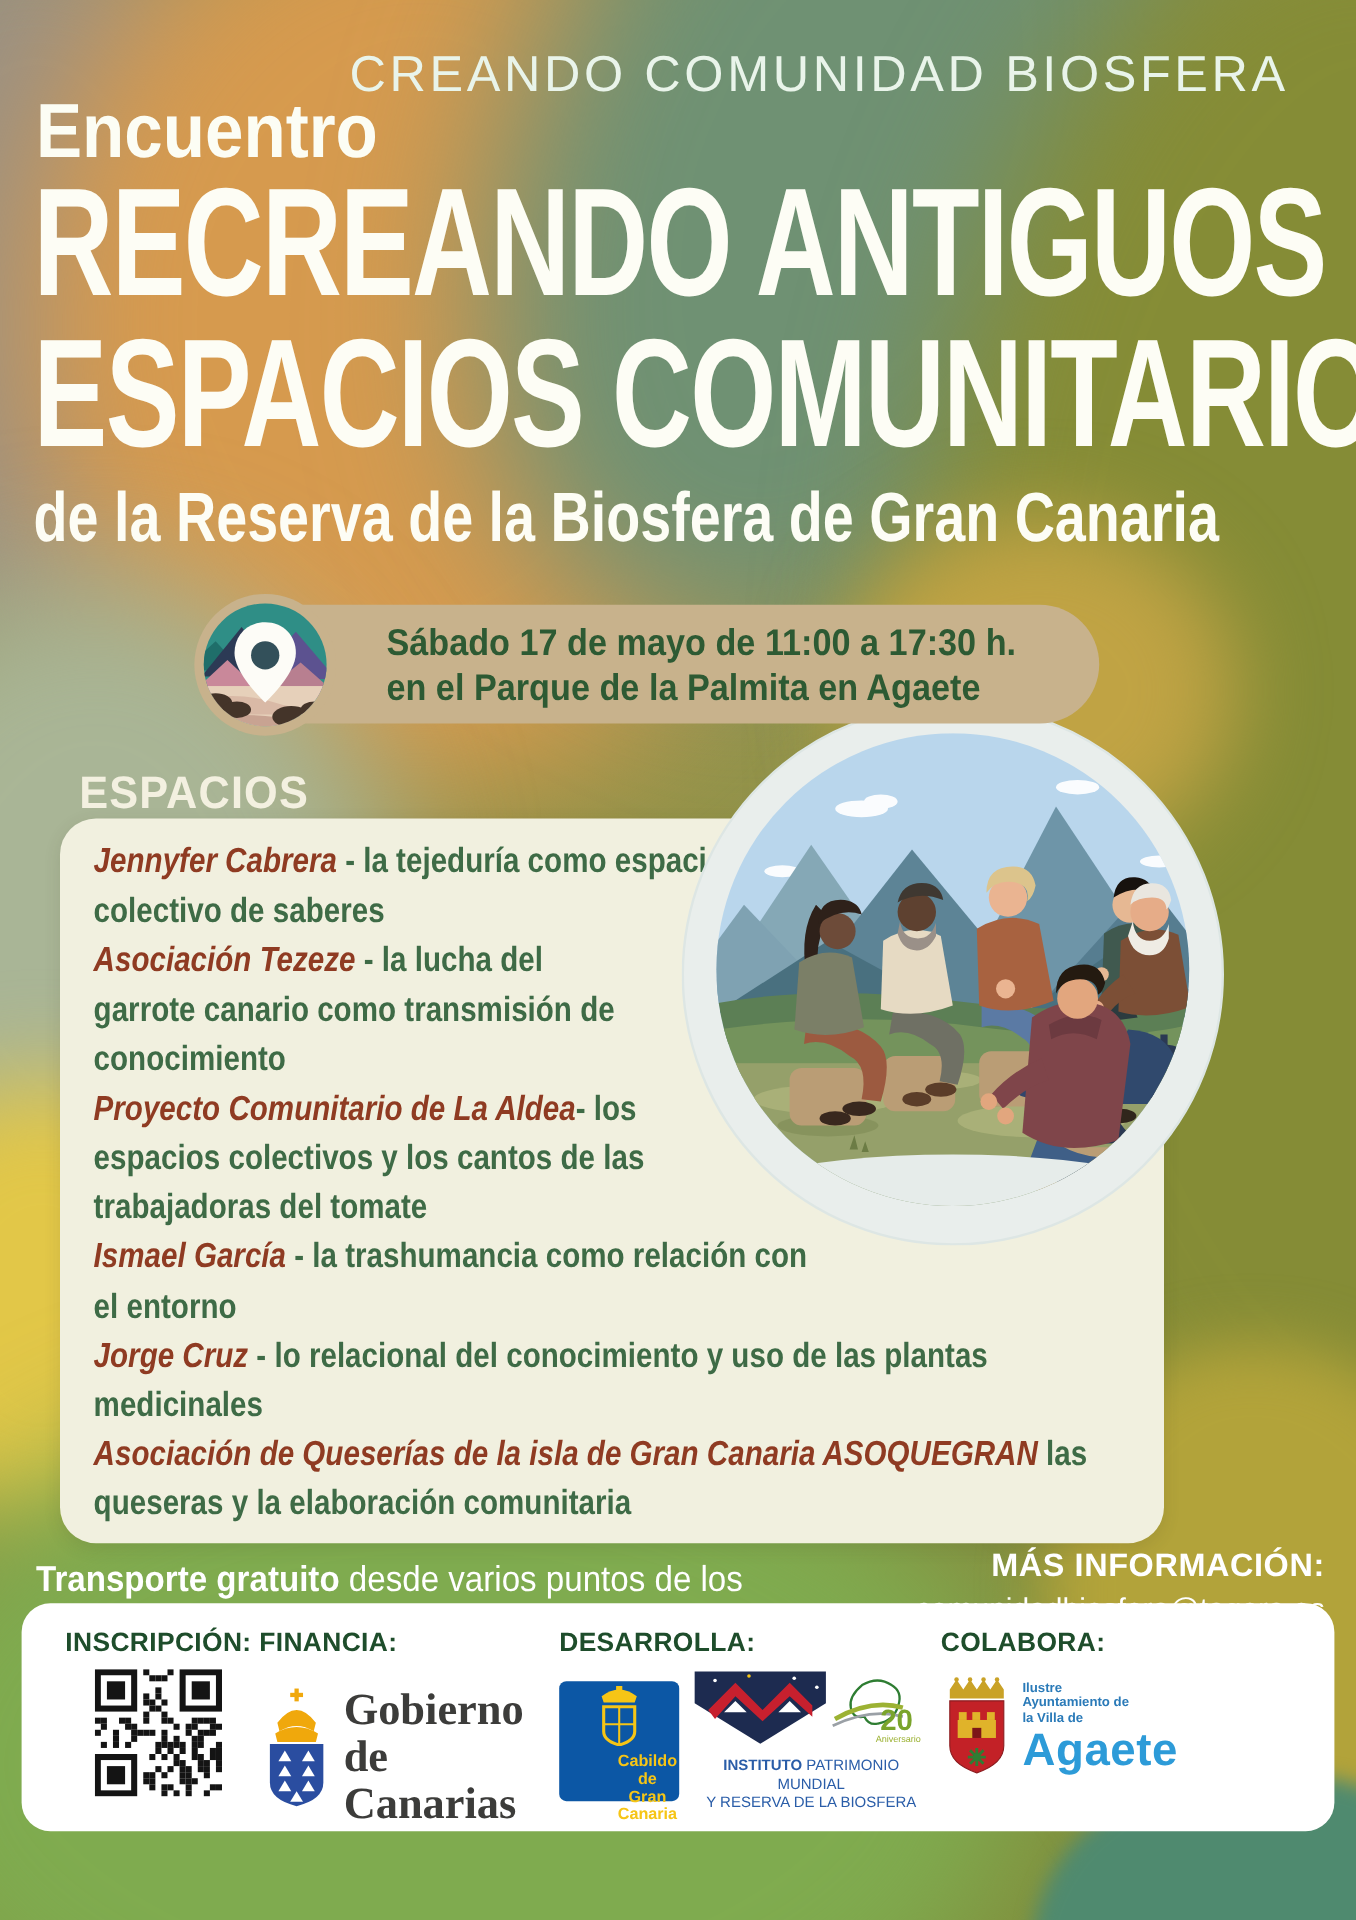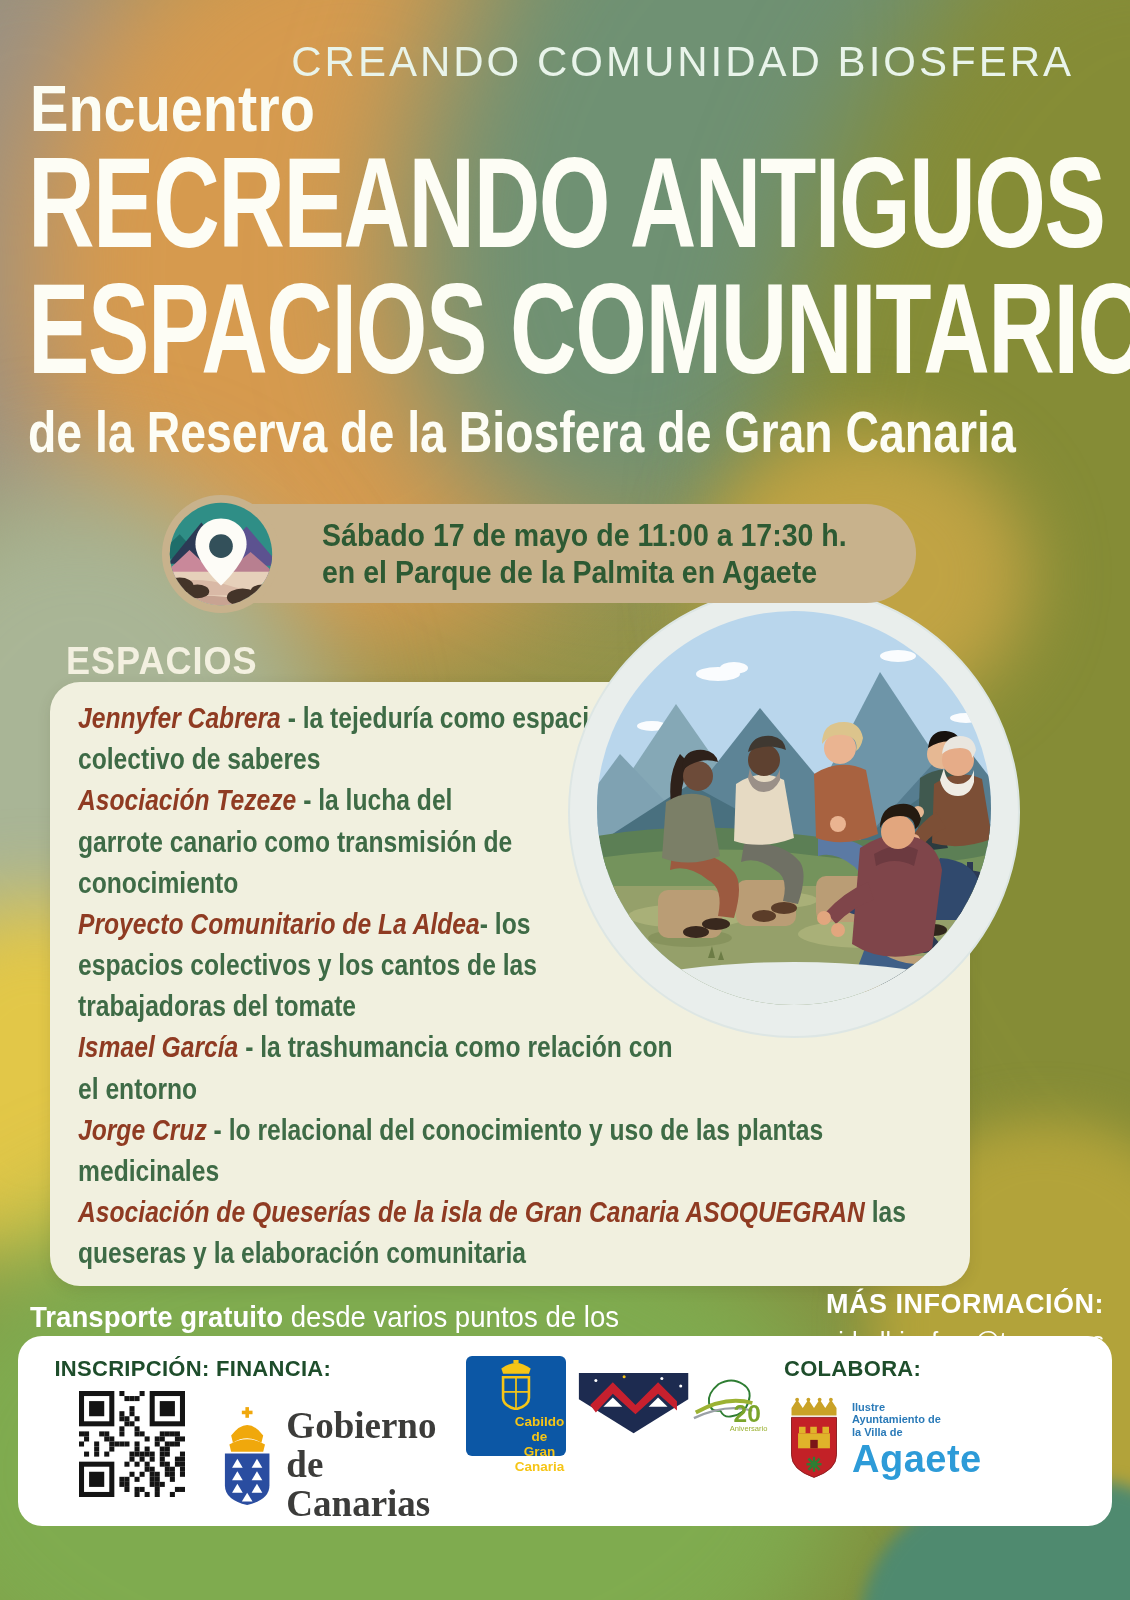--- a/index.html
+++ b/index.html
@@ -425,20 +425,21 @@
               <polygon points="40,96 46,86 52,96"></polygon>
             <polygon points="29,106 35,96 41,106"></polygon>
           </g>
         </svg>
         <div class="gob-text pre">Gobierno
 de Canarias</div>
       </div>
     </div>
 
     <div class="fcol col-des">
+      <div class="flabel">DESARROLLA:</div>
       <div class="logo-row">
         <div class="cabildo">
           <svg viewBox="0 0 60 58" width="52" height="50">
             <g fill="#f6c516">
               <rect x="27" y="0" width="6" height="4"></rect>
               <path d="M13,10 q17,-13 34,0 l-2,6 h-30 z"></path>
             </g>
             <path d="M15,20 h30 v24 q0,9 -15,13 q-15,-4 -15,-13 z" fill="none" stroke="#f6c516" stroke-width="3"></path>
             <line x1="30" y1="20" x2="30" y2="56" stroke="#f6c516" stroke-width="2"></line>
             <line x1="15" y1="37" x2="45" y2="37" stroke="#f6c516" stroke-width="2"></line>
@@ -455,20 +456,24 @@
             <circle cx="20" cy="10" r="1.6" fill="#fff"></circle>
               <circle cx="50" cy="6" r="1.6" fill="#f6c516"></circle>
             <circle cx="90" cy="8" r="1.6" fill="#fff"></circle>
               <circle cx="110" cy="16" r="1.6" fill="#fff"></circle>
             <path d="M150,14 q14,-8 26,0 q10,6 6,18 q-4,14 -18,16 q-8,2 -12,-6 q-10,2 -12,-8 q-2,-10 10,-20 z" fill="none" stroke="#2e7d32" stroke-width="2"></path>
             <path d="M126,44 q32,-18 60,-10" fill="none" stroke="#9cb233" stroke-width="4"></path>
             <path d="M124,50 q34,-16 62,-8" fill="none" stroke="#9aa0a6" stroke-width="2.5"></path>
             <text x="166" y="54" font-size="26" font-weight="bold" fill="#7aa42b" font-family="Liberation Sans, sans-serif">20</text>
             <text x="162" y="64" font-size="8" fill="#9cb233" font-family="Liberation Sans, sans-serif">Aniversario</text>
           </svg>
+          <div class="inst-text">
+            <div><b>INSTITUTO</b><span> PATRIMONIO MUNDIAL</span></div>
+            <div>Y RESERVA DE LA BIOSFERA</div>
+          </div>
         </div>
       </div>
     </div>
 
     <div class="fcol col-col">
       <div class="flabel">COLABORA:</div>
       <div class="logo-row">
         <svg viewBox="0 0 64 100" width="60" height="94">
           <path d="M8,18 l6,-9 l6,9 l6,-9 l6,9 l6,-9 l6,9 l6,-9 l6,9 l0,8 l-48,0 z" fill="#c9a227"></path>
           <circle cx="14" cy="9" r="2" fill="#c9a227"></circle>

